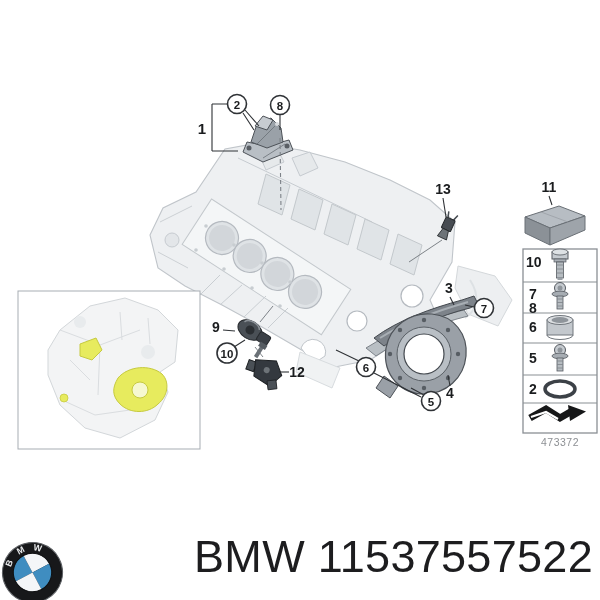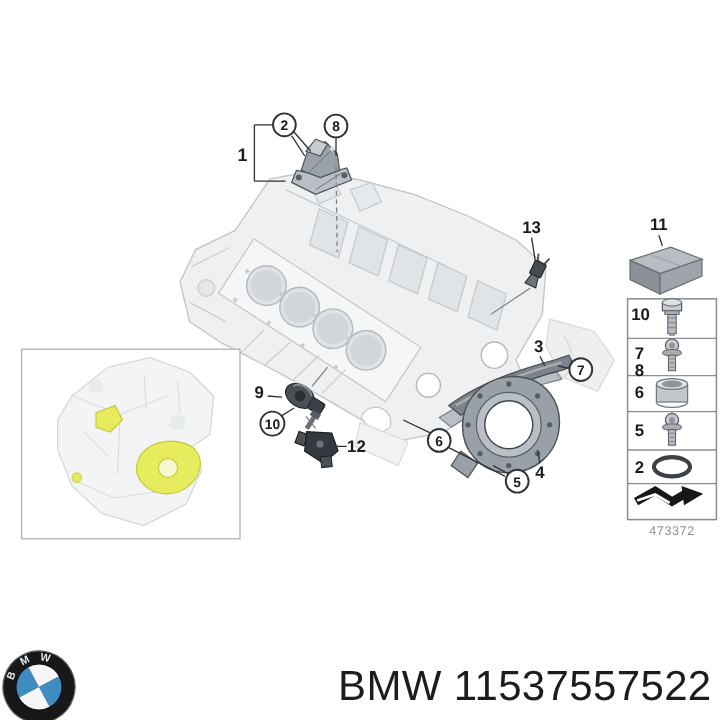--- a/index.html
+++ b/index.html
@@ -9,21 +9,21 @@
   svg text{font-family:"Liberation Sans",sans-serif;}
   .callout-label{font-weight:bold;font-size:14px;fill:#1a1c1e;}
   .callout-label-lg{font-weight:bold;font-size:15px;fill:#1a1c1e;}
   .callout-circle{fill:#ffffff;stroke:#2f3236;stroke-width:1.6px;}
   .callout-circle-text{font-weight:bold;font-size:11.5px;fill:#1a1c1e;text-anchor:middle;}
   .legend-label{font-weight:bold;font-size:14px;fill:#1a1c1e;}
   .leader{stroke:#2f3236;stroke-width:1.1px;fill:none;}
   .leader-thin{stroke:#70767c;stroke-width:0.9px;fill:none;}
   .blockline{stroke:#c0c5ca;fill:#eef0f2;}
   .drawing-number{font-size:10.5px;fill:#8d9094;text-anchor:middle;letter-spacing:0.5px;}
-  .footer-caption{position:absolute;top:552px;right:7px;font-size:35px;color:#1d1d1f;
+  .footer-caption{position:absolute;top:531px;right:7px;font-size:45px;color:#1d1d1f;
                   letter-spacing:0.3px;white-space:nowrap;}
   .logo-wrap{position:absolute;left:1px;top:541px;width:63px;height:63px;}
 </style>
 </head>
 <body>
 
 <div class="page">
 
 <svg width="600" height="535" viewBox="0 0 600 535">
   <defs>

